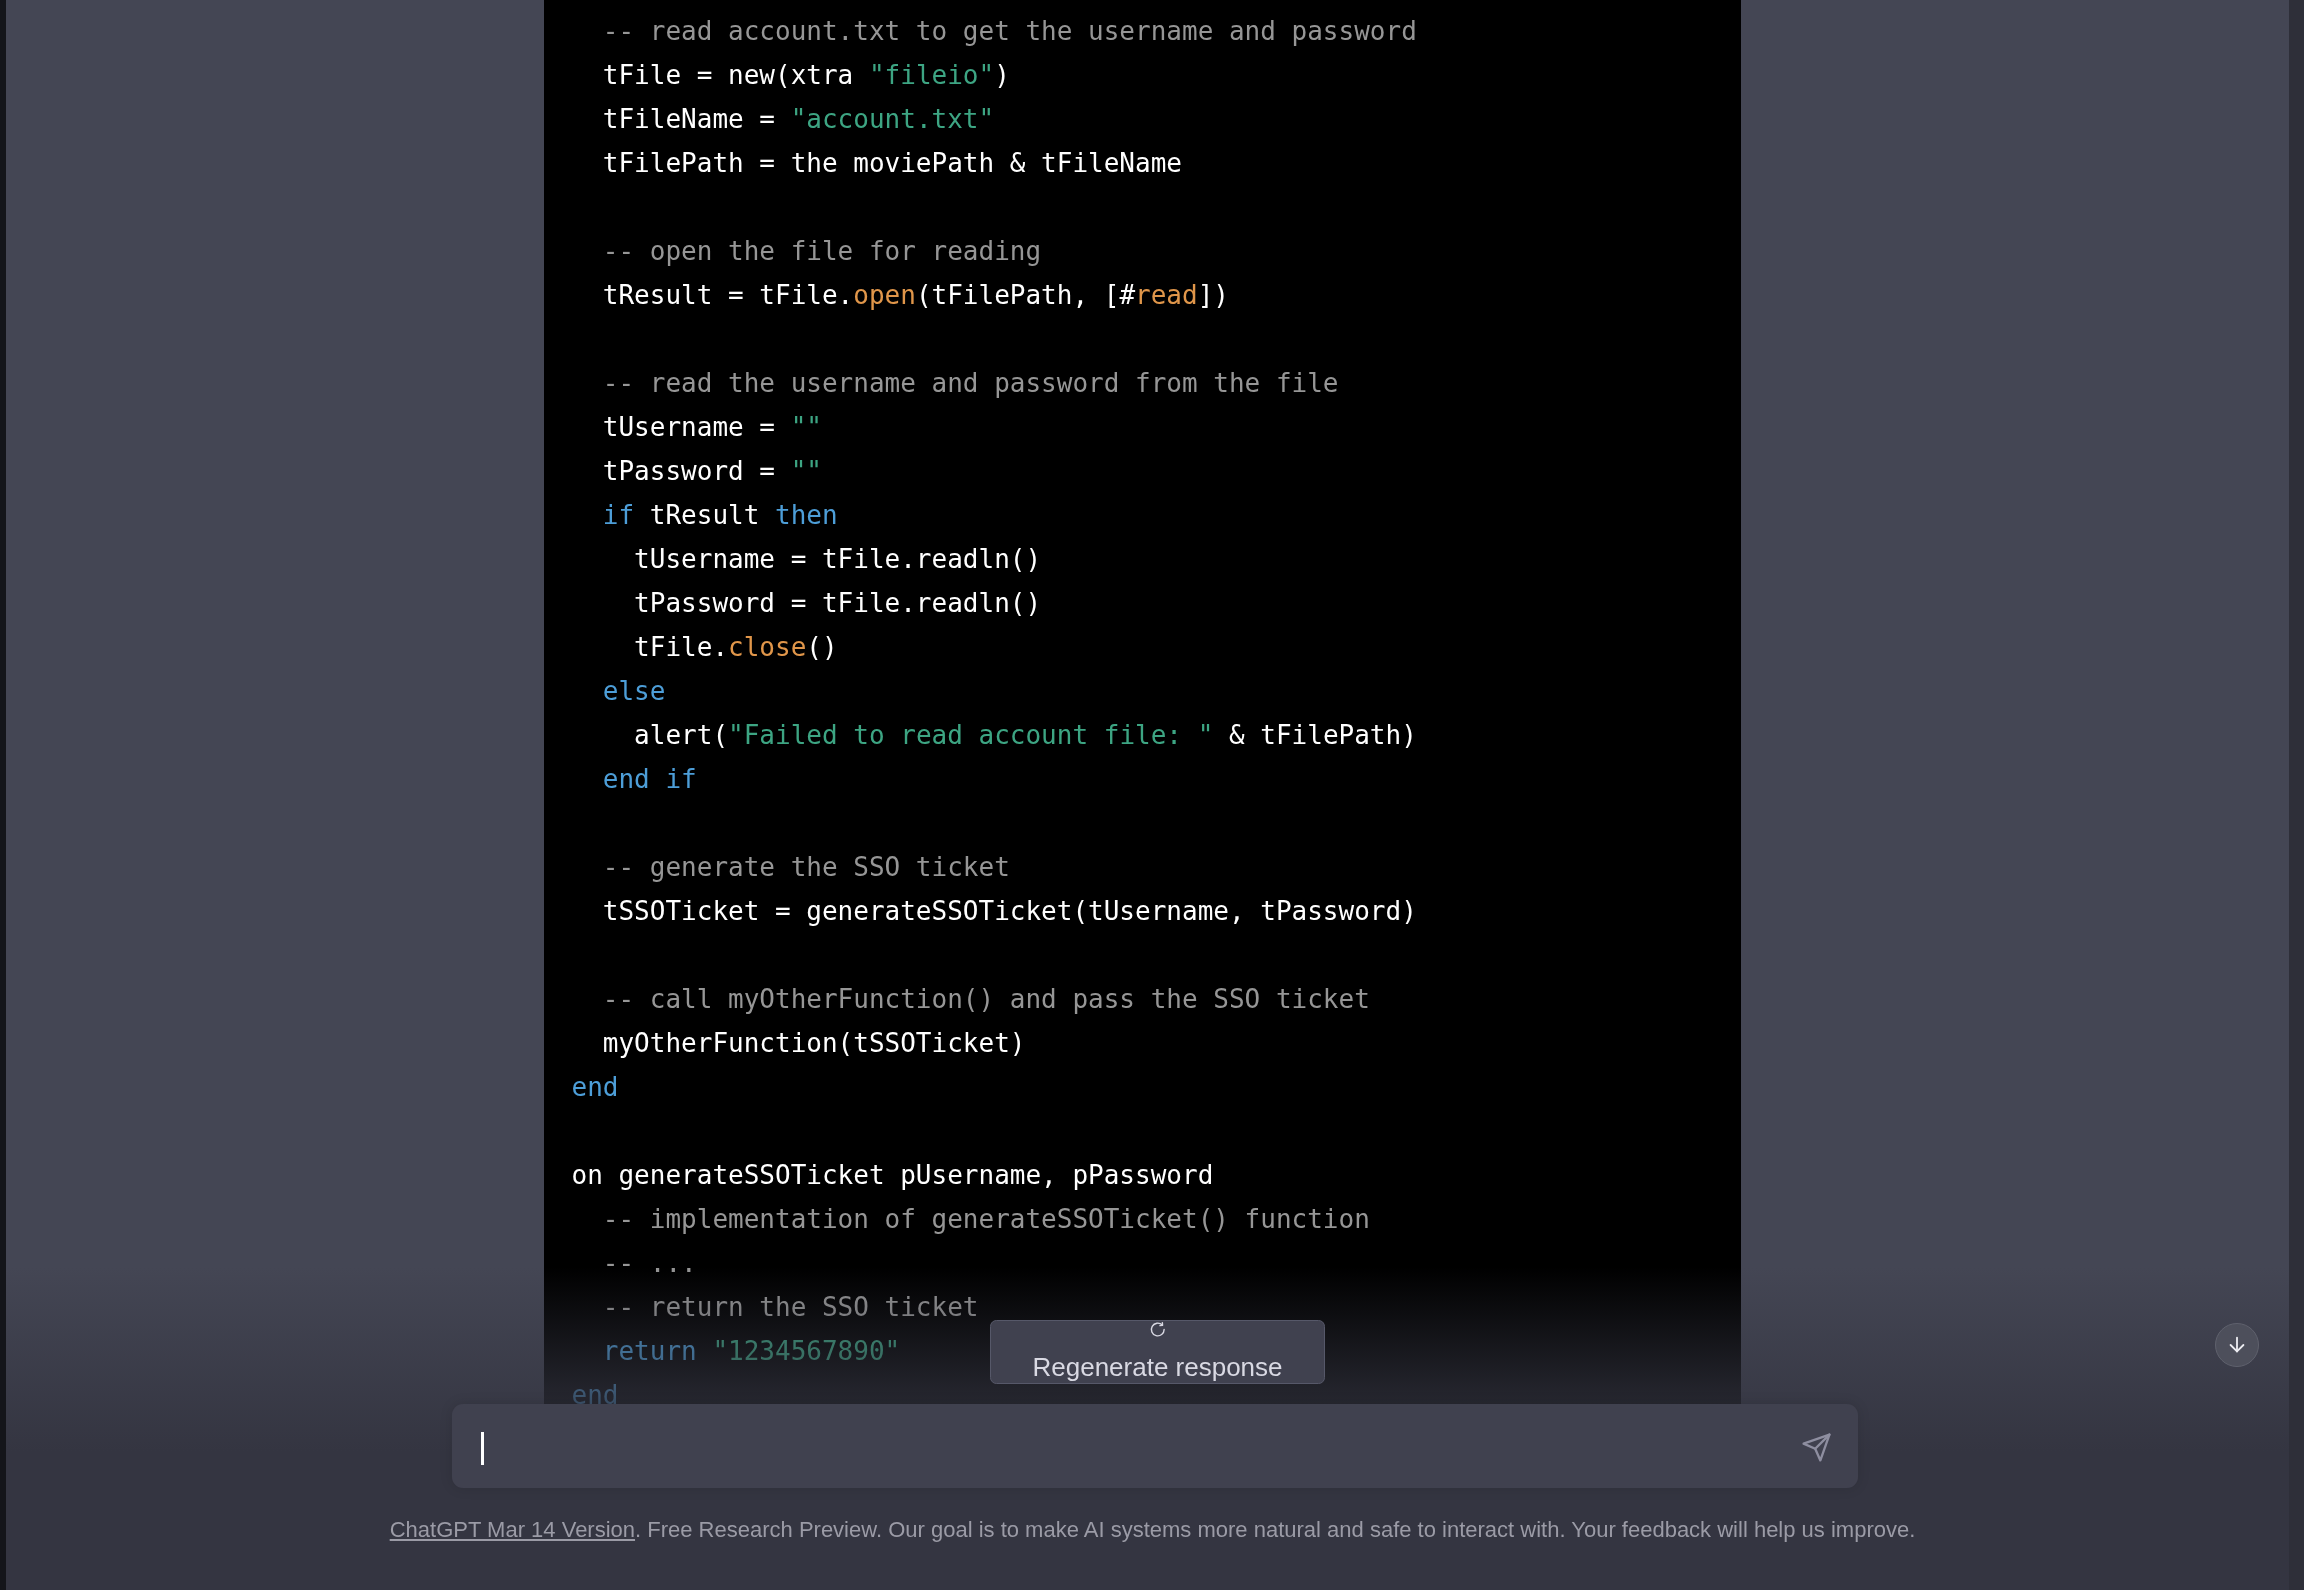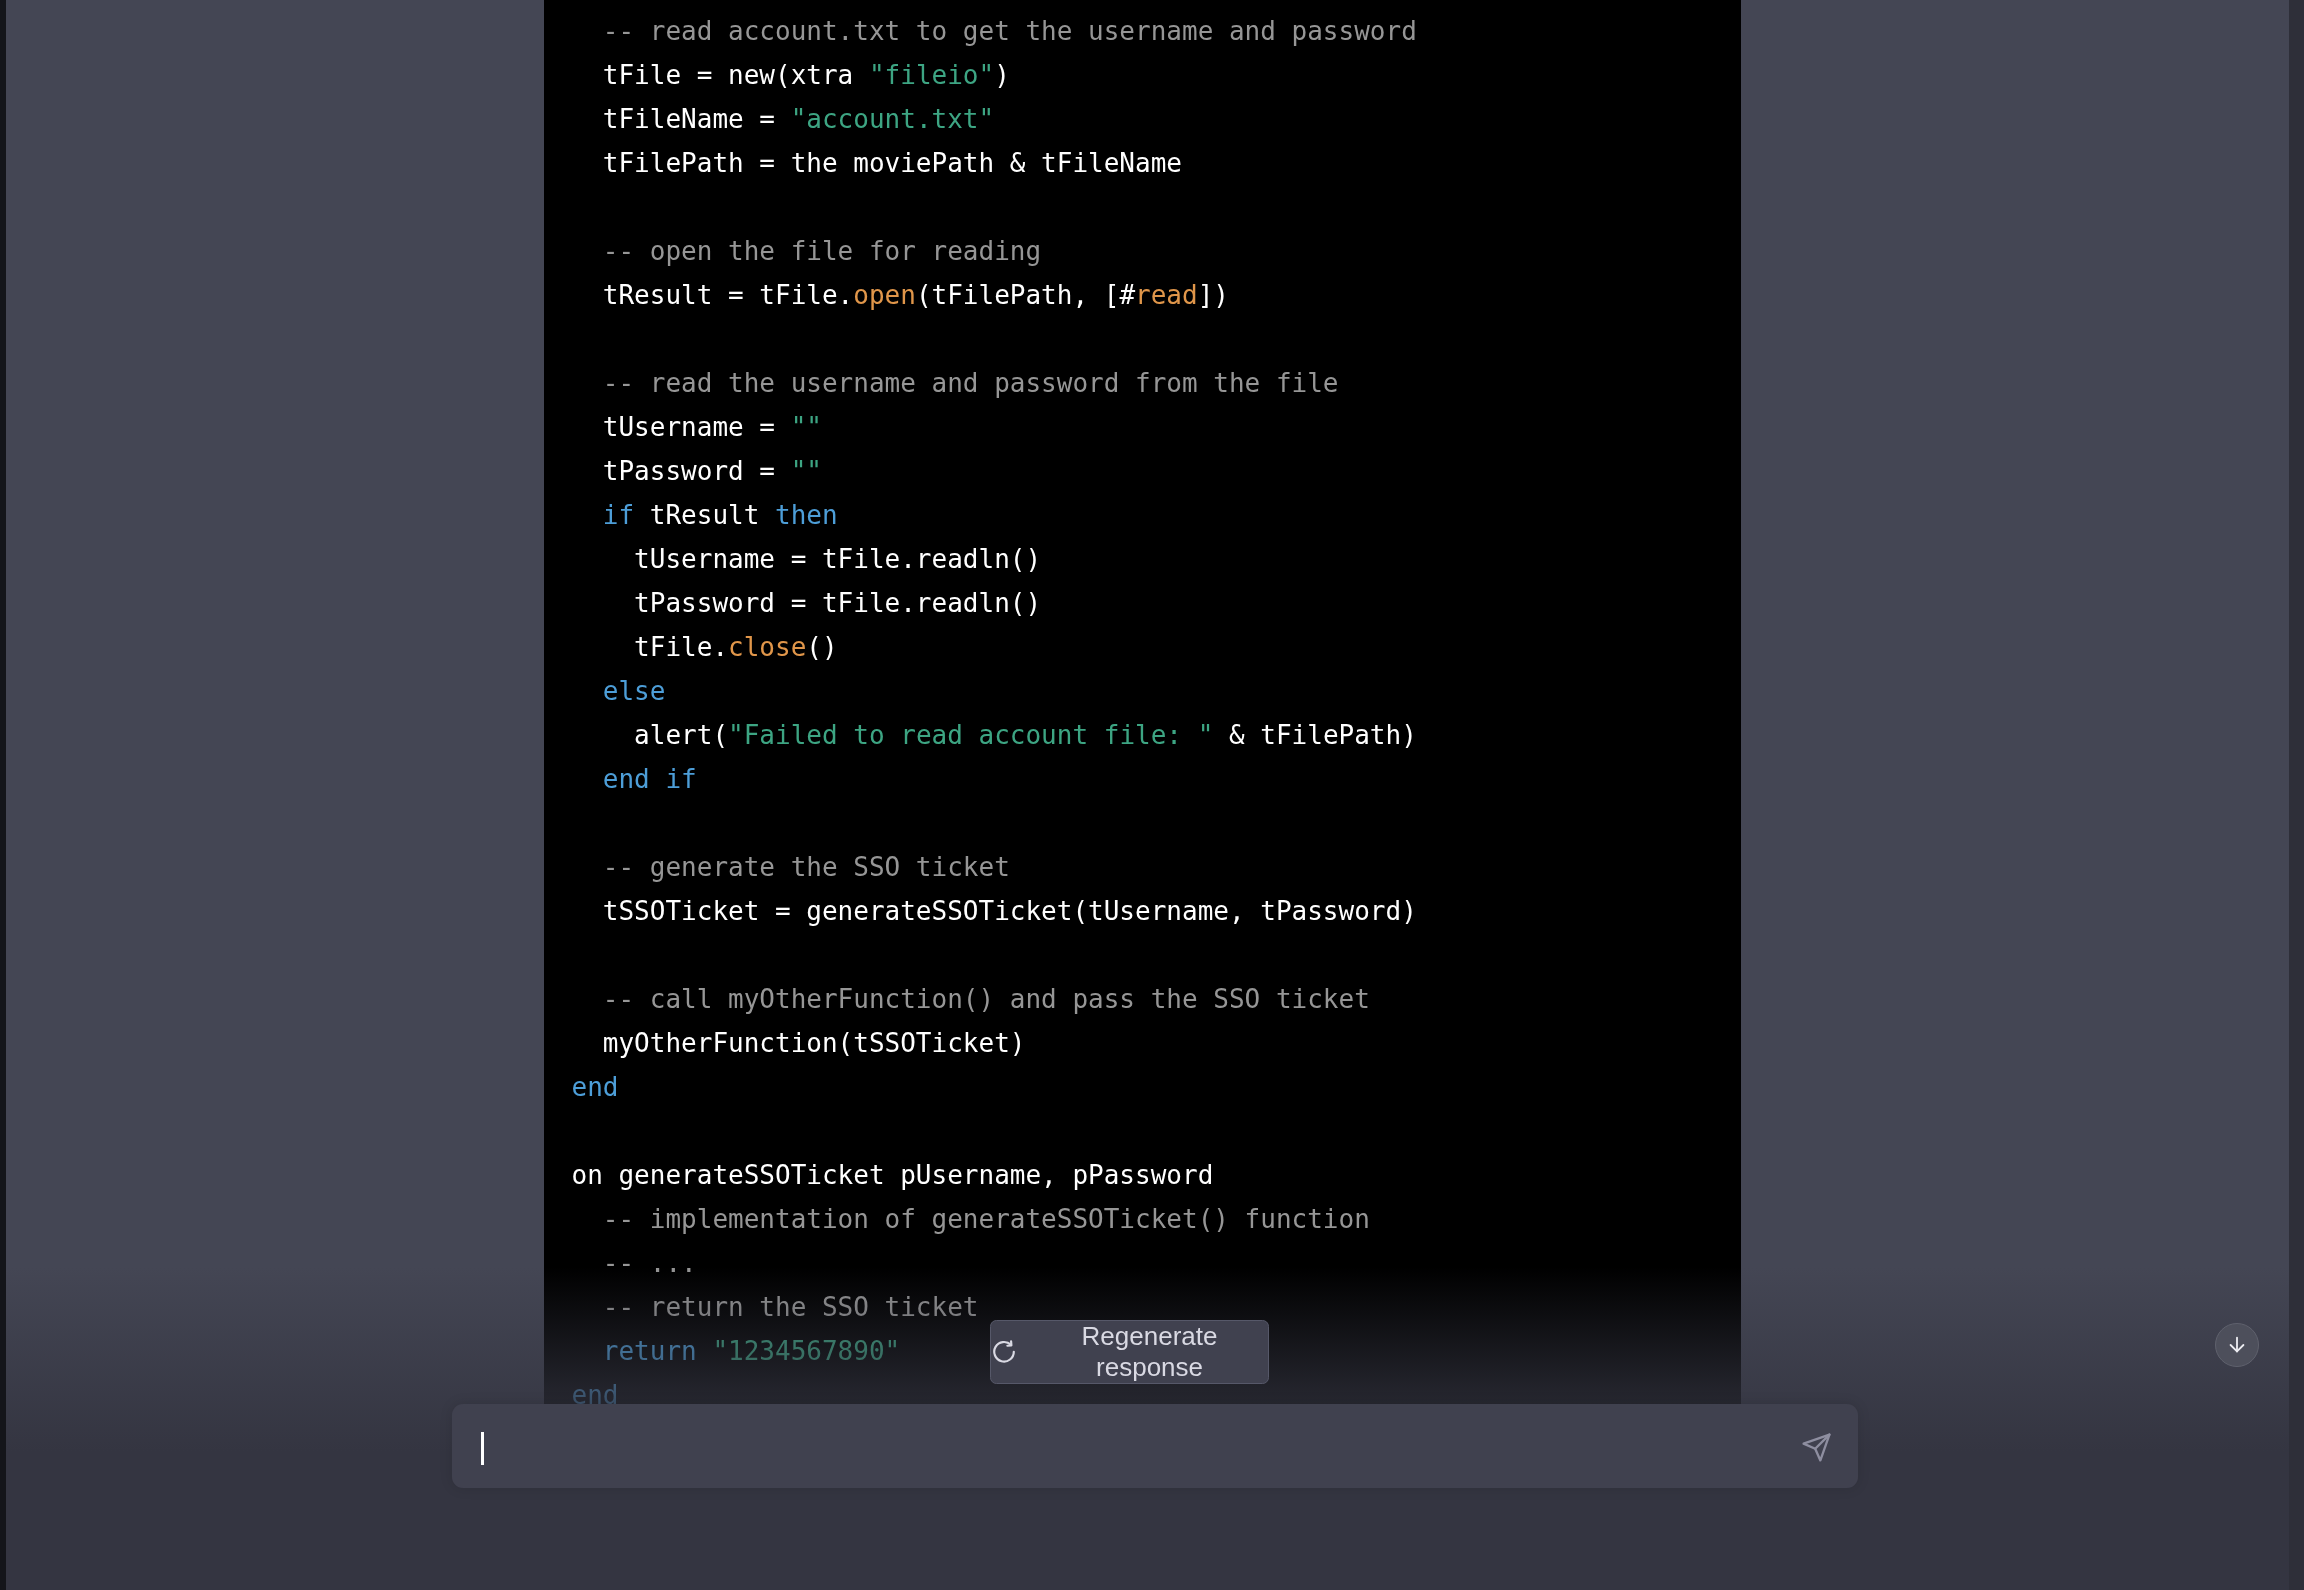--- a/index.html
+++ b/index.html
@@ -41,29 +41,30 @@
     white-space: pre;
   }
   
   .bottom-overlay {
     position: absolute; left: 0; top: 1267px; width: 2305px; height: 323px;
     background: linear-gradient(180deg, rgba(52,53,65,0) 0%, #343541 57%);
     z-index: 5;
   }
   
   .regenerate-button {
-    position: absolute; left: 990px; top: 1320px; width: 279px; height: 64px;
+    position: absolute; left: 990px; top: 1320px; width: 335px; height: 64px;
     background: #40414f;
     border: 0.9px solid #565869;
     border-radius: 6.4px;
     display: flex; align-items: center; justify-content: center; gap: 14px;
     color: #d9d9e3;
     font-size: 26px;
     cursor: pointer;
     z-index: 10;
+    flex-direction: column;
   }
   .regenerate-button svg { width: 27.5px; height: 27.5px; stroke: #d9d9e3; }
   
   .composer {
     position: absolute; left: 452px; top: 1404px; width: 1406px; height: 84px;
     background: #40414f;
     border-radius: 11px;
     box-shadow: 0 0 13px rgba(0,0,0,0.12);
     z-index: 10;
     cursor: text;
@@ -130,18 +131,19 @@
     </button>
   </div>
 
   <button class="scroll-bottom-button">
     <svg viewBox="0 0 24 24" fill="none" stroke-width="2" stroke-linecap="round" stroke-linejoin="round">
       <line x1="12" y1="4" x2="12" y2="19"></line>
       <polyline points="5 12 12 19 19 12"></polyline>
     </svg>
   </button>
 
+  <div class="footer"><a>ChatGPT Mar 14 Version</a><span>. Free Research Preview. Our goal is to make AI systems more natural and safe to interact with. Your feedback will help us improve.</span></div>
 
   <div class="left-edge"></div>
   <div class="scrollbar-track"></div>
 
 </div>
 
 
 </body></html>

